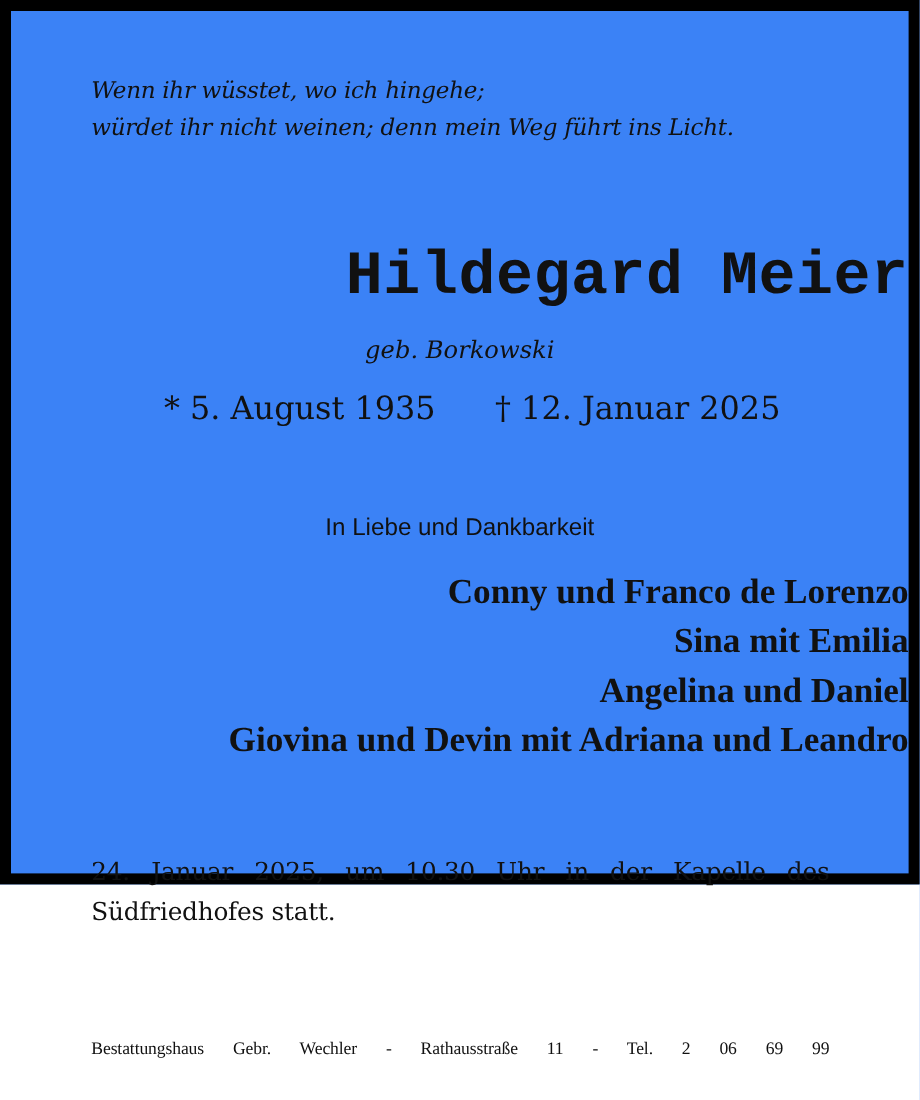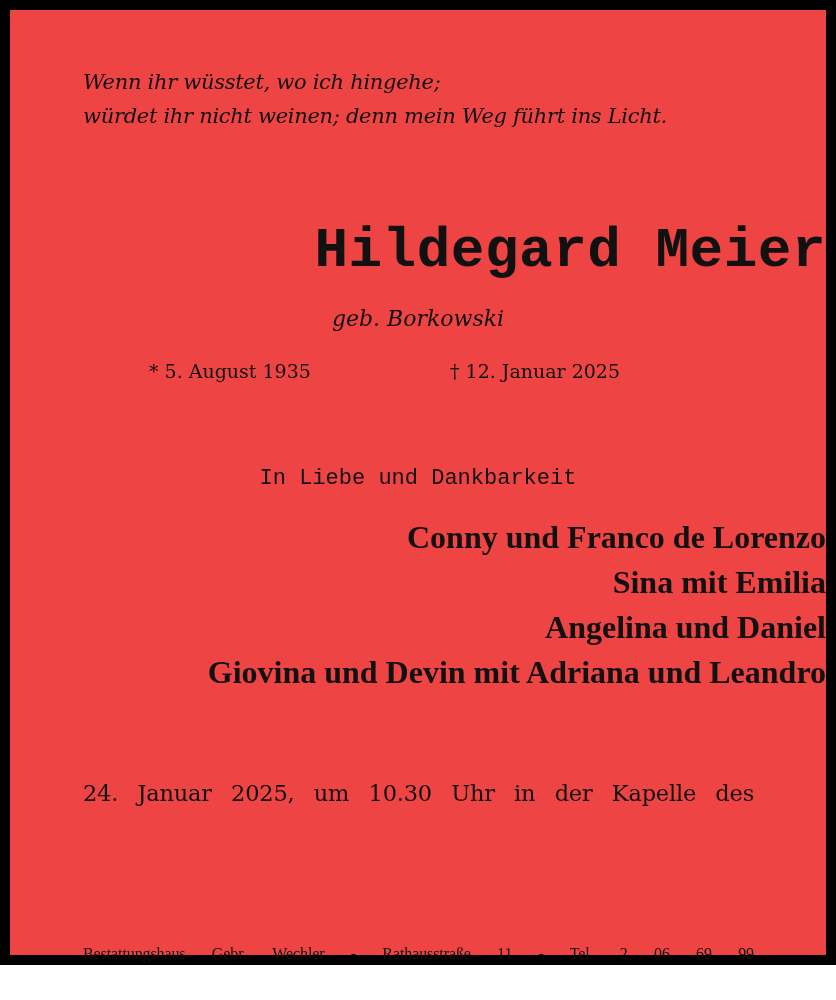--- a/index.html
+++ b/index.html
@@ -10,24 +10,24 @@
     body {
       width: 836px;
       height: 1000px;
       position: relative;
       overflow: hidden;
     }
     .frame {
       position: absolute;
       left: 0; top: 0;
       width: 836px;
-      height: 965px;
+      height: 804px;
       box-sizing: border-box;
       border: 10px solid #000000;
-      background: #ef4444;
+      background: #3b82f6;
       color: #111111;
       font-family: "DejaVu Serif", "Liberation Serif", serif;
     }
     .abs {
       position: absolute;
       white-space: nowrap;
     }
     .motto {
       left: 73px;
       top: 55px;
@@ -58,41 +58,41 @@
       font-size: 22px;
       line-height: 30px;
       font-style: italic;
     }
     .dates {
       top: 344px;
       left: 0;
       width: 816px;
       height: 34px;
       font-family: "DejaVu Serif", serif;
-      font-size: 19px;
+      font-size: 29px;
       line-height: 34px;
     }
     .date-birth {
       position: absolute;
       left: 139px;
       top: 0;
       white-space: nowrap;
     }
     .date-death {
       position: absolute;
       left: 440px;
       top: 0;
       white-space: nowrap;
     }
     .dedication {
       left: 0;
       width: 816px;
       top: 452px;
       text-align: center;
-      font-family: Liberation Mono, monospace;
+      font-family: Liberation Sans, sans-serif;
       font-size: 22px;
       line-height: 34px;
     }
     .mourners {
       left: 0;
       width: 816px;
       top: 505px;
       text-align: right;
       font-family: "Liberation Serif", "DejaVu Serif", serif;
       font-weight: bold;
@@ -155,17 +155,18 @@
 
   <div class="abs mourners">
     <div>Conny und Franco de Lorenzo</div>
     <div>Sina mit Emilia</div>
     <div>Angelina und Daniel</div>
     <div>Giovina und Devin mit Adriana und Leandro</div>
   </div>
 
   <div class="abs ceremony">
     <div>24. Januar 2025, um 10.30 Uhr in der Kapelle des</div>
+    <div class="last">Südfriedhofes statt.</div>
   </div>
 
   <div class="abs footer">Bestattungshaus Gebr. Wechler - Rathausstraße 11 - Tel. 2 06 69 99</div>
 
 </div>
 
 </body></html>

